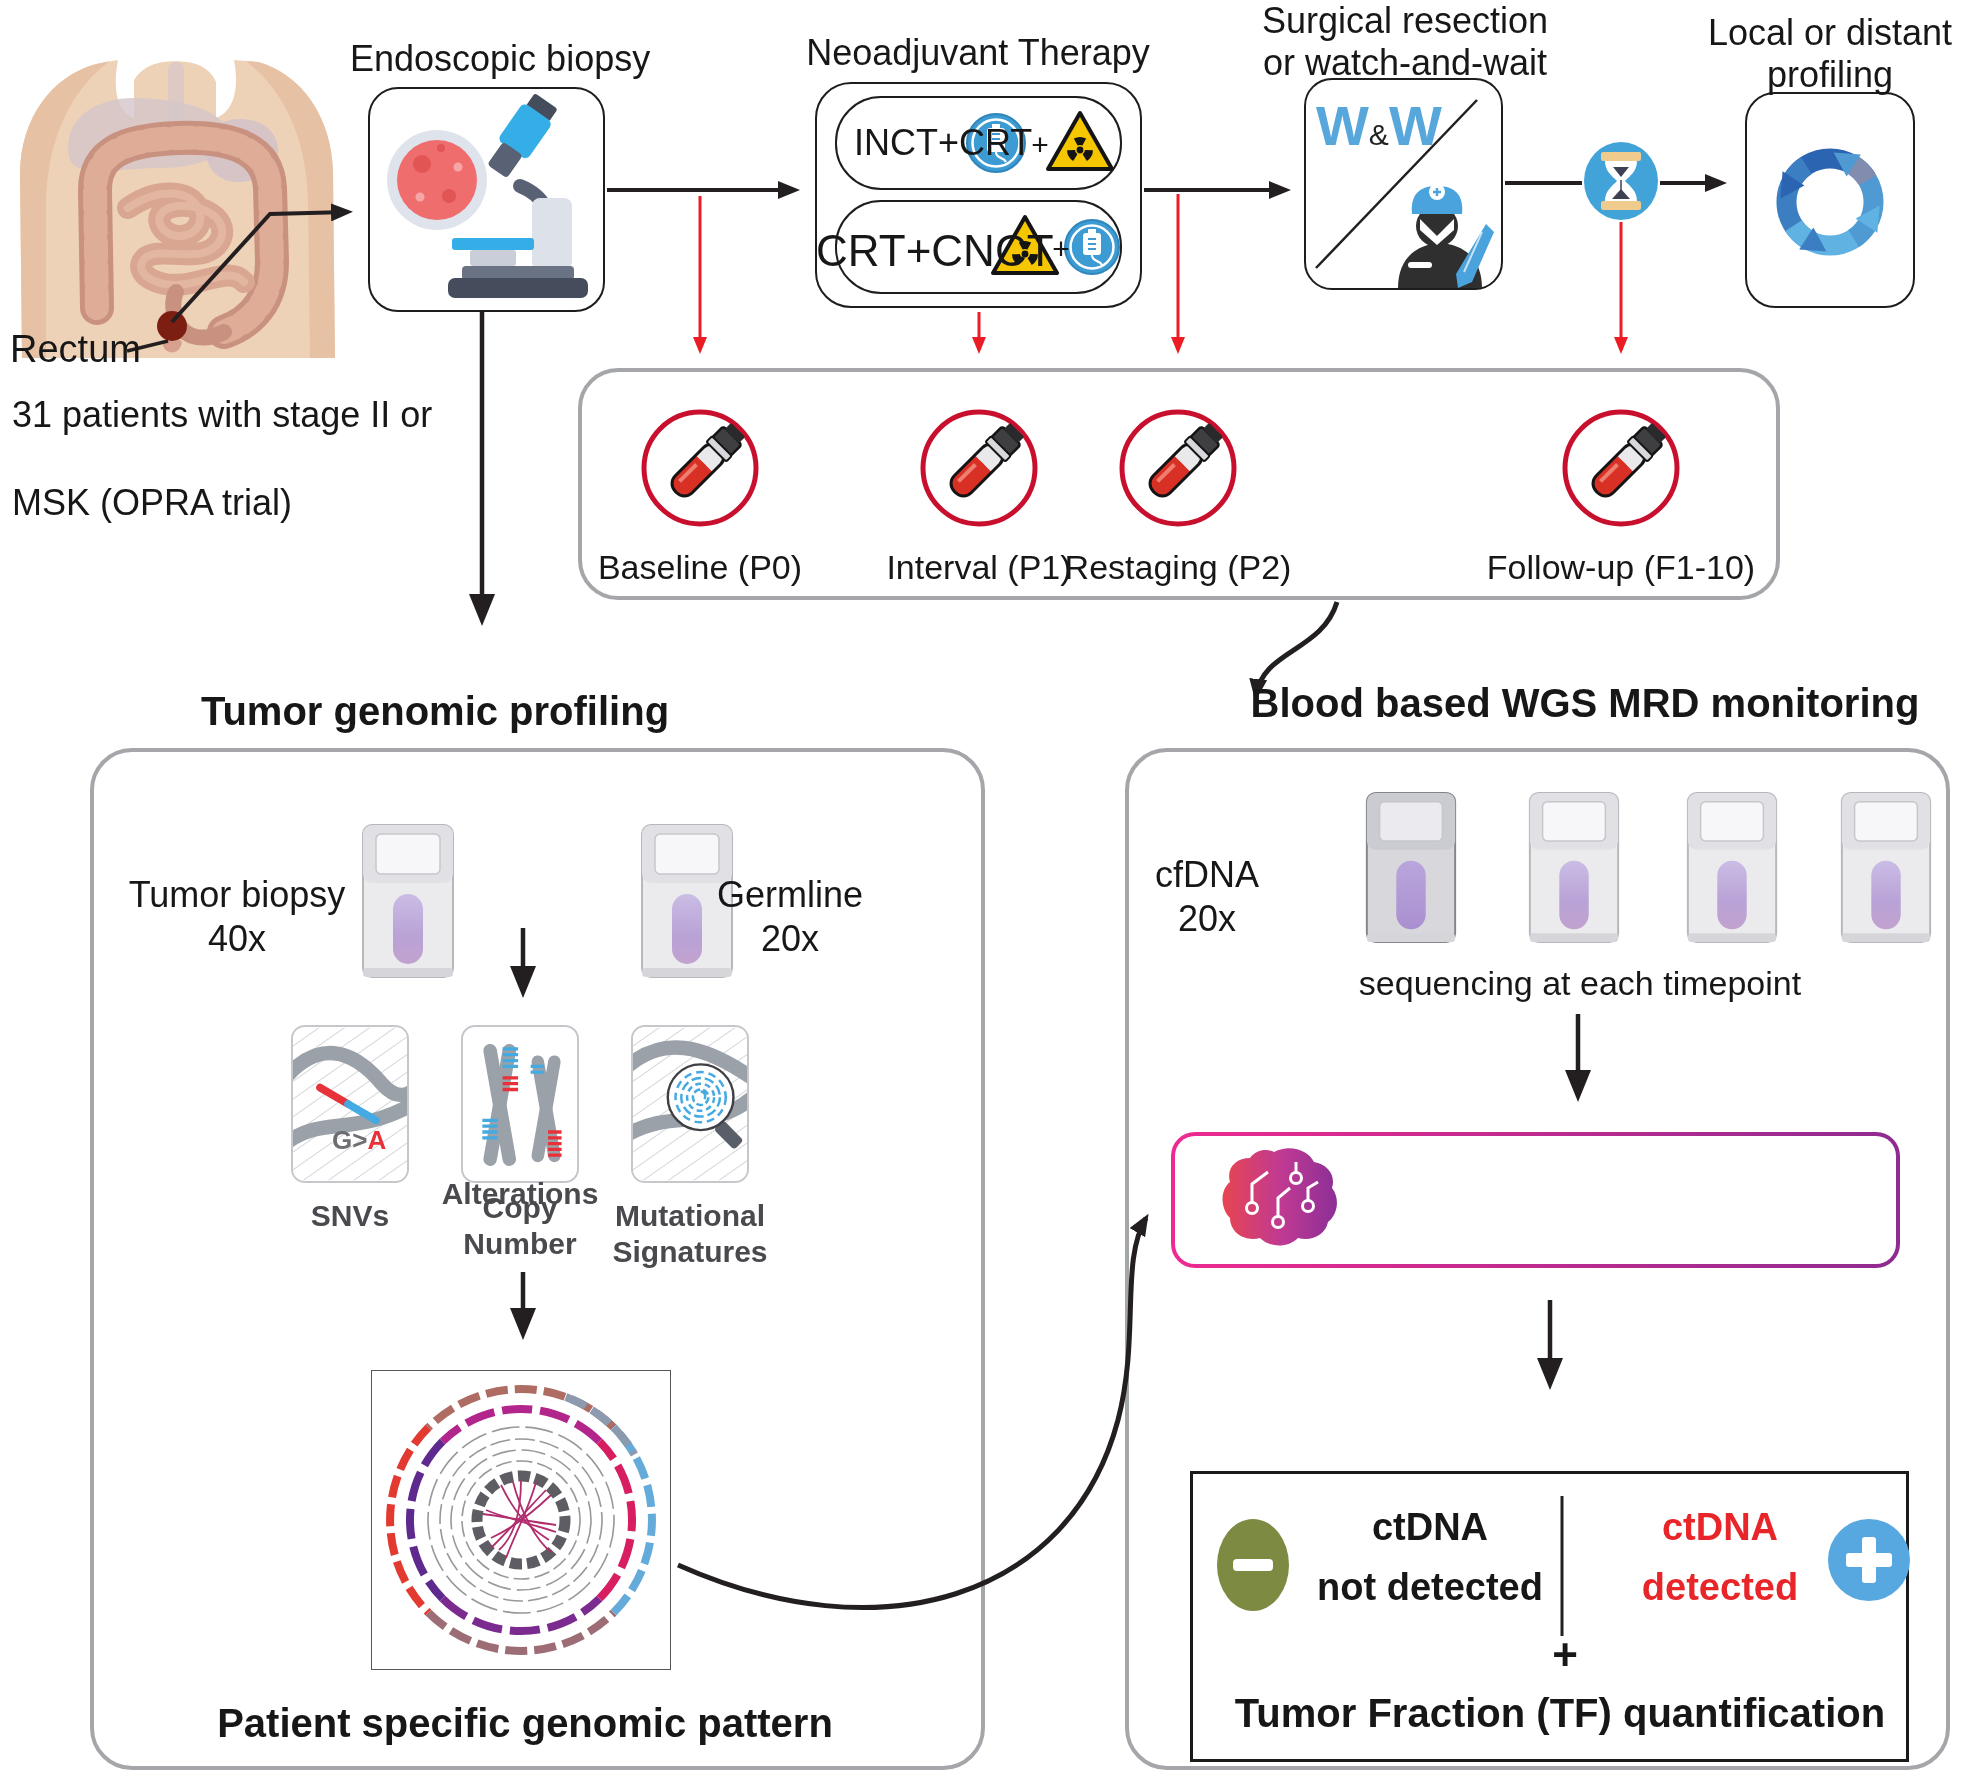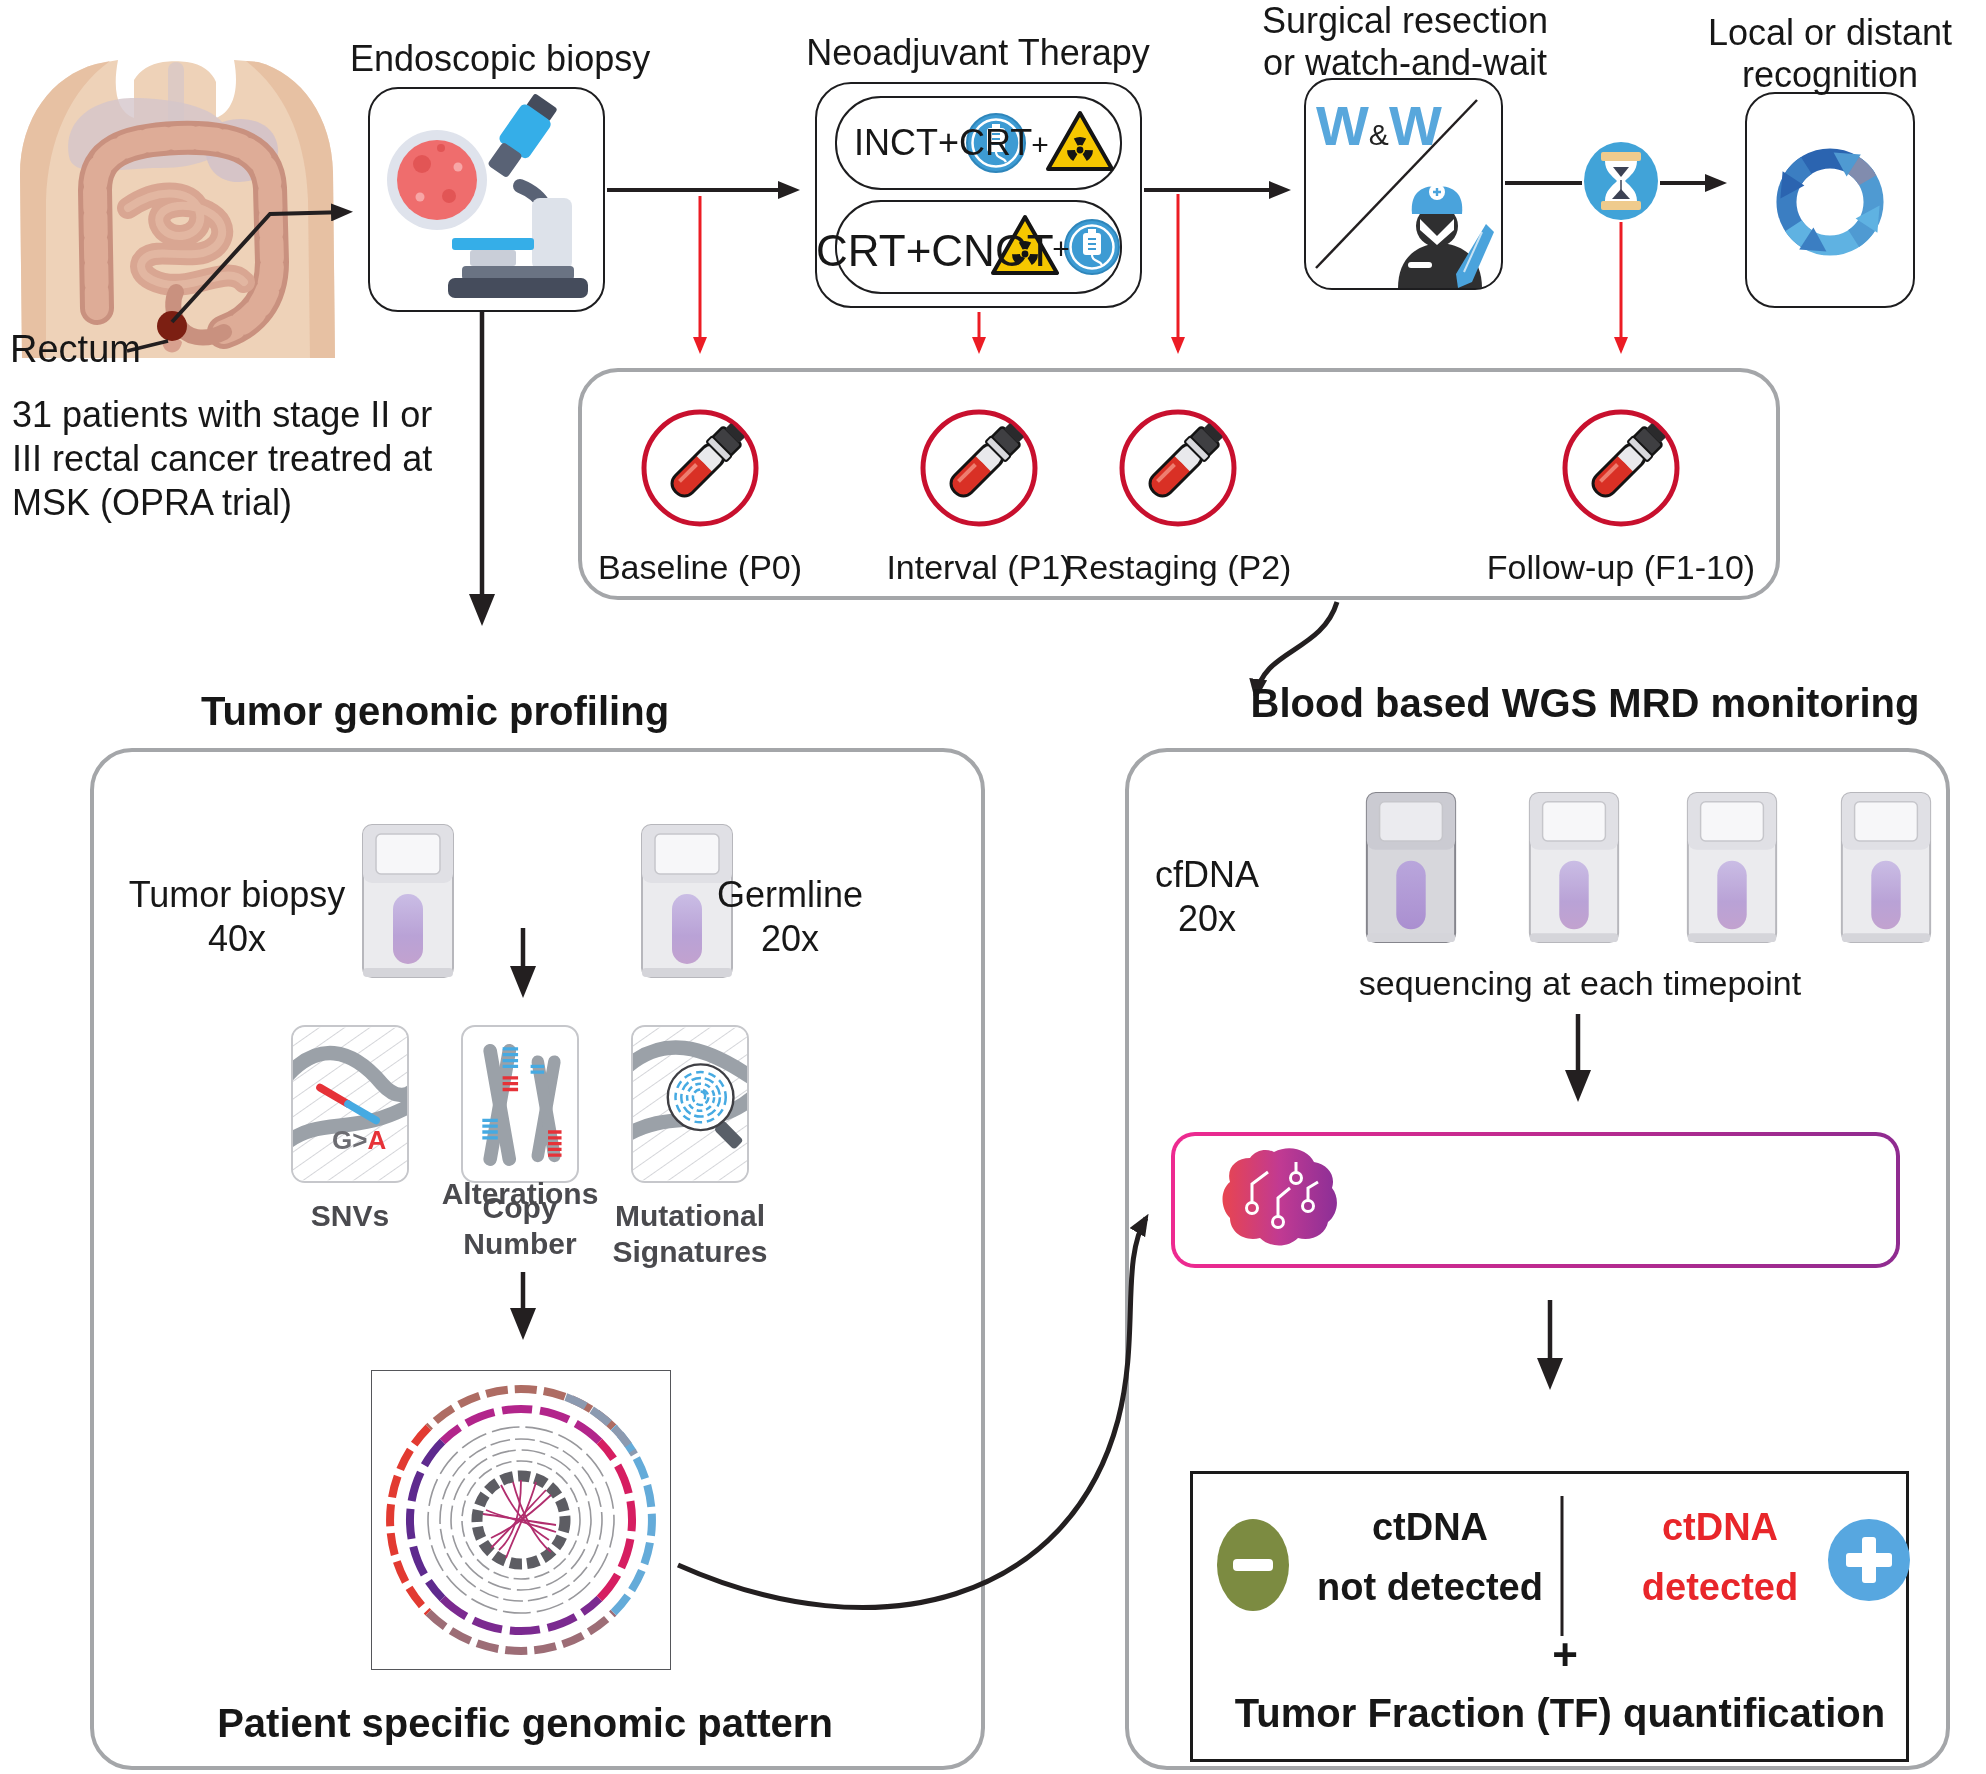--- a/index.html
+++ b/index.html
@@ -434,36 +434,35 @@
       <path d="M -30,18 C -8,8 10,-6 30,-25"></path>
       <path d="M -15,38 C -5,12 8,-12 15,-38"></path>
       <path d="M 25,-30 C 8,-12 -12,10 -30,28"></path>
       <path d="M 35,5 C 12,2 -15,-3 -38,-6"></path>
       <path d="M -8,-38 C -2,-15 12,18 30,32"></path>
     </g>
   </svg>
 
   <div class="txt" style="left:10px;top:328px;font-size:38px">Rectum</div>
   <div class="txt" style="left:12px;top:394px;font-size:36px">31 patients with stage II or</div>
-  <div class="txt" style="left:12px;top:438px;font-size:36px">III rectal cancer treatred at</div>
   <div class="txt" style="left:12px;top:482px;font-size:36px">MSK (OPRA trial)</div>
 
   <div class="txt c f36" style="left:350px;top:38px;width:270px">Endoscopic biopsy</div>
   <div class="txt c f36" style="left:790px;top:32px;width:376px">Neoadjuvant Therapy</div>
   <div class="txt f36" style="left:854px;top:122px">INCT+CRT</div>
   <div class="txt f36" style="left:816px;top:226px;font-size:44px">CRT+CNCT</div>
   <div class="txt c" style="left:1028px;top:128px;width:24px;font-size:30px">+</div>
   <div class="txt c" style="left:1049px;top:232px;width:24px;font-size:30px">+</div>
   <div class="txt c f36" style="left:1245px;top:0px;width:320px">Surgical resection</div>
   <div class="txt c f36" style="left:1245px;top:42px;width:320px">or watch-and-wait</div>
   <div class="txt" style="left:1316px;top:94px">
     <span style="font-weight:bold;font-size:56px;color:#58a7dc">W</span><span style="font-size:30px;color:#222">&amp;</span><span style="font-weight:bold;font-size:56px;color:#58a7dc">W</span>
   </div>
   <div class="txt c f36" style="left:1680px;top:12px;width:300px">Local or distant</div>
-  <div class="txt c f36" style="left:1680px;top:54px;width:300px">recognition</div>
+  <div class="txt c f36" style="left:1680px;top:54px;width:300px">profiling</div>
 
   <div class="txt c f34" style="left:580px;top:548px;width:240px">Baseline (P0)</div>
   <div class="txt c f34" style="left:859px;top:548px;width:240px">Interval (P1)</div>
   <div class="txt c f34" style="left:1048px;top:548px;width:260px">Restaging (P2)</div>
   <div class="txt c f34" style="left:1471px;top:548px;width:300px">Follow-up (F1-10)</div>
 
   <div class="txt c b f40" style="left:155px;top:688px;width:560px">Tumor genomic profiling</div>
   <div class="txt c b f40" style="left:1220px;top:680px;width:730px">Blood based WGS MRD monitoring</div>
 
   <div class="txt c f36" style="left:117px;top:874px;width:240px">Tumor biopsy</div>

